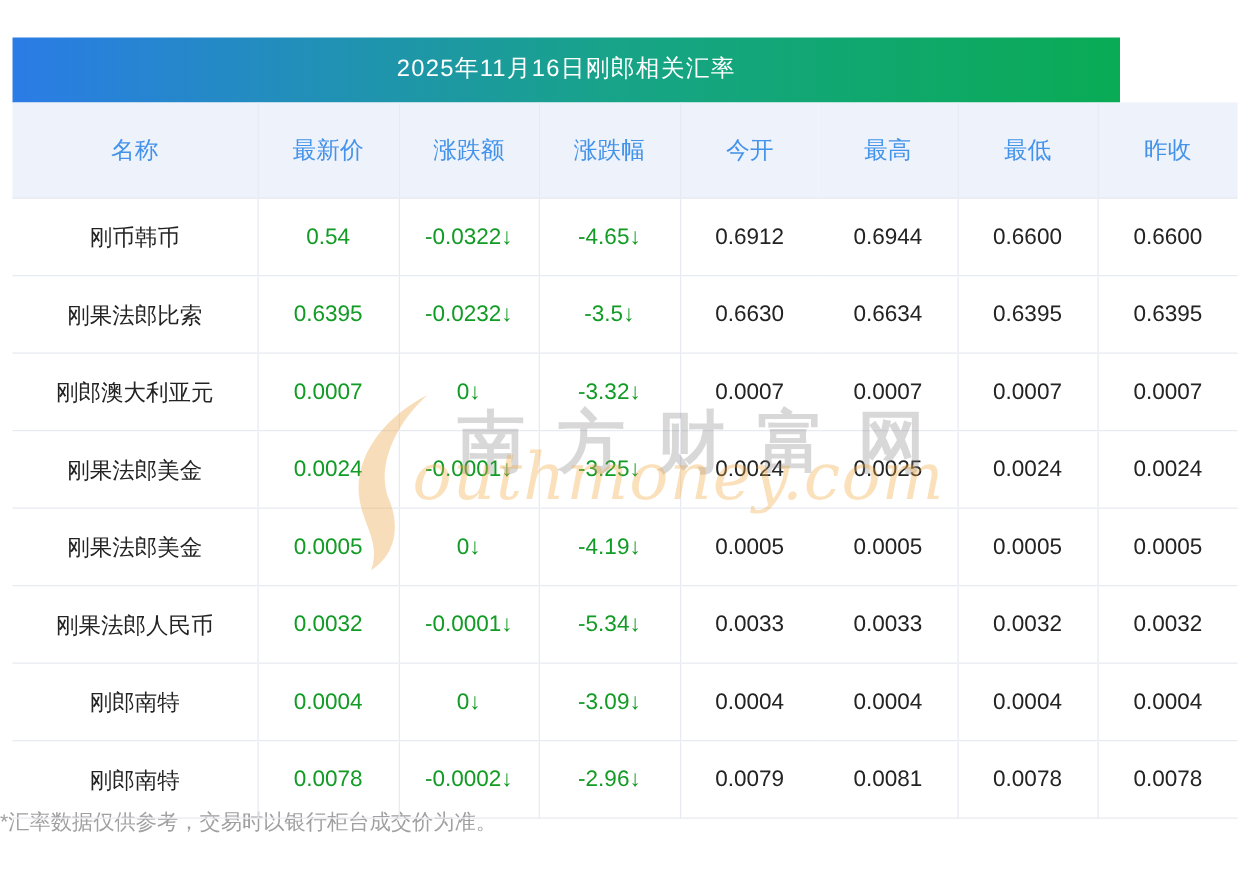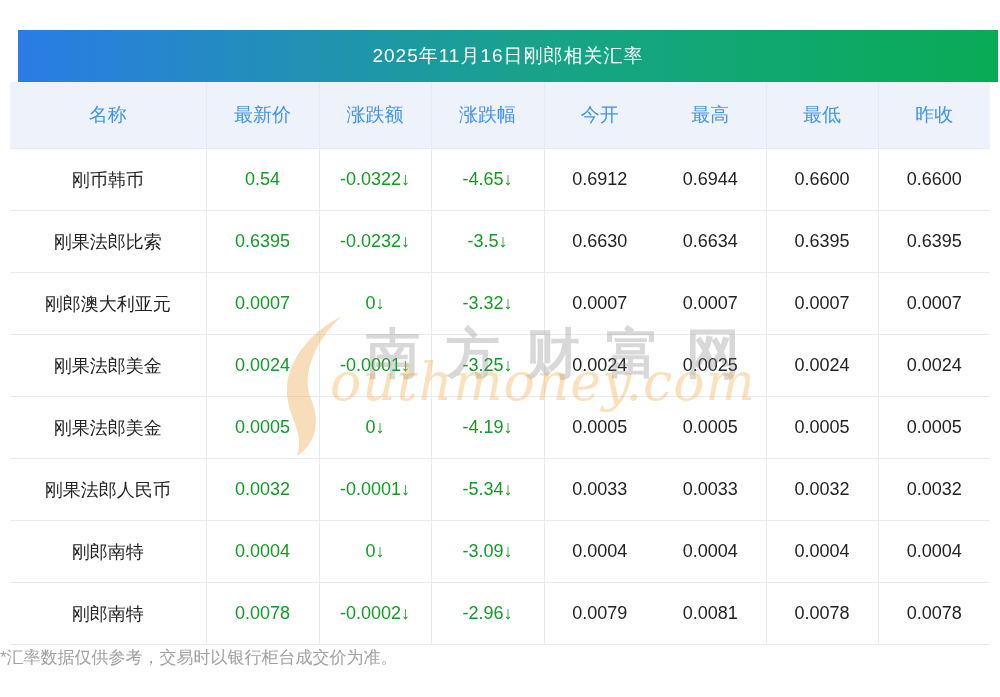--- a/index.html
+++ b/index.html
@@ -5,33 +5,32 @@
   html,body{margin:0;padding:0;}
   body{
     width:1000px;height:697px;background:#ffffff;overflow:hidden;
     font-family:"Liberation Sans","DejaVu Sans",sans-serif;
     position:relative;
   }
   .page{position:relative;width:1000px;height:697px;}
 
   
   .banner{
-    position:absolute;left:10px;top:30px;width:980px;height:52px;
+    position:absolute;left:10px;top:30px;width:886px;height:52px;
     background:linear-gradient(90deg,#2b7ce6 0%,#17a487 55%,#09ab55 100%);
     color:#ffffff;font-size:19px;line-height:52px;text-align:center;
     letter-spacing:1px;
-    margin-left:8px;
   }
 
   
   .rates-wrap{position:absolute;left:10px;top:82px;width:980px;z-index:2;}
   table.rates{border-collapse:collapse;table-layout:fixed;width:980px;background:transparent;}
   table.rates th{
     height:60px;background:#eef2fa;color:#4493ea;font-weight:400;
-    font-size:19px;text-align:center;padding:3px;
+    font-size:19px;text-align:center;padding:8px;
   }
   table.rates td{
     height:61px;font-size:18px;color:#232323;text-align:center;padding:0;
     background:transparent;
   }
   table.rates tbody td{border-top:1px solid #e8eaf1;}
   table.rates tbody tr:last-child td{border-bottom:1px solid #e8eaf1;}
   table.rates tr > *:nth-child(1),
   table.rates tr > *:nth-child(2),
   table.rates tr > *:nth-child(3),

